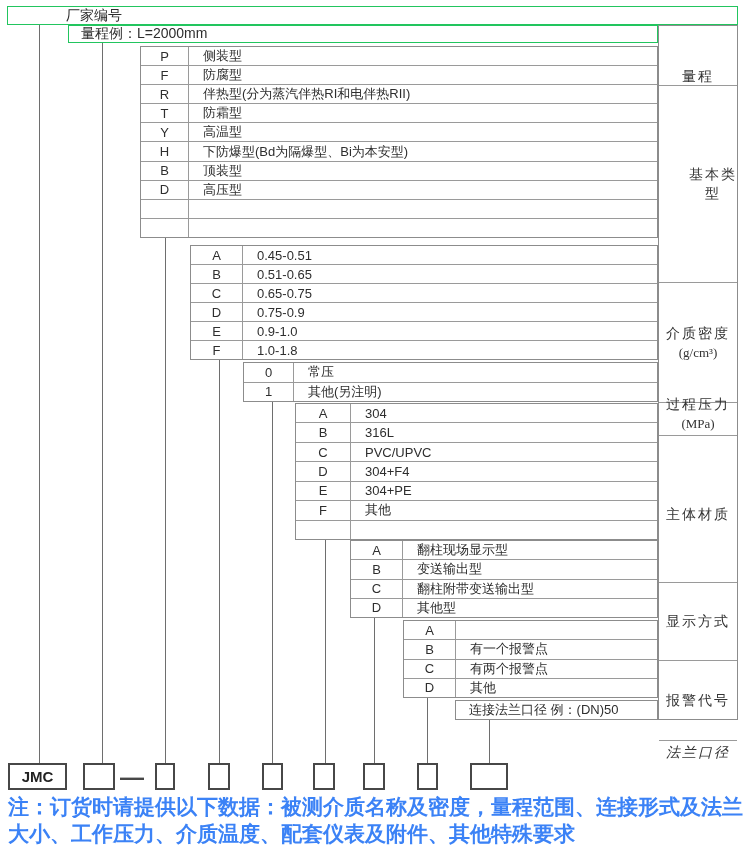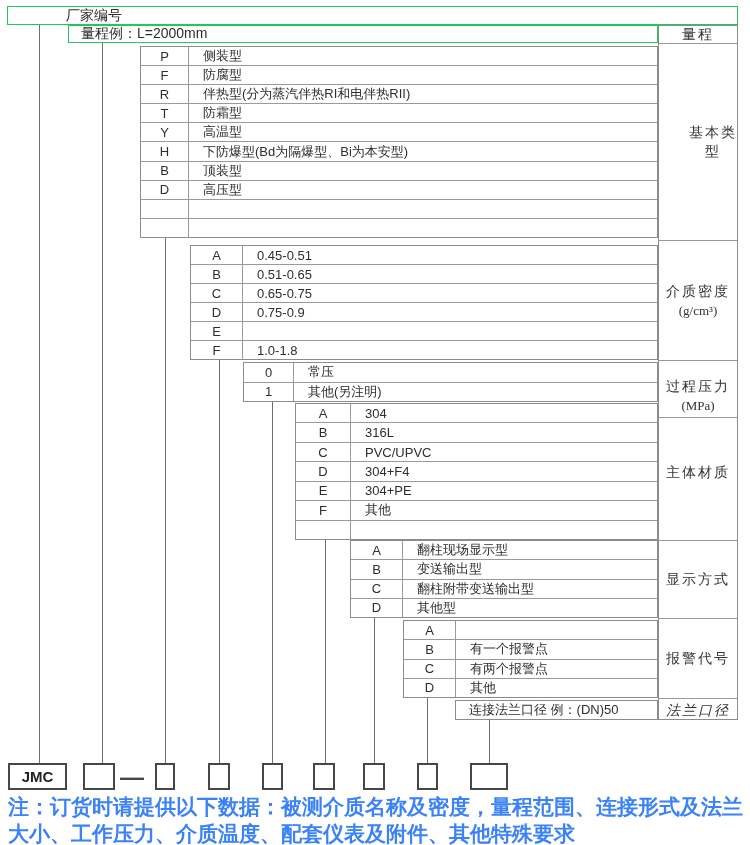--- a/index.html
+++ b/index.html
@@ -15,21 +15,21 @@
   .row:last-child{border-bottom:none;}
   .code{width:var(--cw,48px);box-sizing:border-box;border-right:1px solid #9a9a9a;
         display:flex;align-items:center;justify-content:center;font-size:13px;color:#2e2e2e;flex:none;}
   .desc{flex:1;display:flex;align-items:center;padding-left:14px;font-size:13px;color:#2e2e2e;white-space:nowrap;}
   
   .label-col{position:absolute;left:658px;top:25px;width:80px;height:695px;box-sizing:border-box;
              border:1px solid #8c8c8c;background:#fff;}
   .label-cell{position:absolute;left:0;width:100%;box-sizing:border-box;border-bottom:1px solid #9a9a9a;
               display:flex;flex-direction:column;align-items:center;justify-content:center;
               font-family:"Liberation Serif","DejaVu Serif",serif;font-size:14px;color:#333;
-              letter-spacing:2px;line-height:19px;text-align:center;}
+              letter-spacing:2px;line-height:19px;text-align:center;margin-top:42px;}
   .label-cell:last-child{border-bottom:none;font-style:italic;}
   .label-cell .unit{letter-spacing:0;font-size:13px;}
   
   .vline{position:absolute;width:1px;background:#6e6e6e;}
   
   .cbox{position:absolute;top:763px;height:27px;box-sizing:border-box;border:2px solid #474747;background:#fff;
         display:flex;align-items:center;justify-content:center;font-size:15px;font-weight:bold;color:#222;}
   .dash{position:absolute;top:763px;height:27px;display:flex;align-items:center;
         font-size:24px;color:#474747;font-weight:bold;}
   
@@ -103,20 +103,21 @@
     <div class="row">
         <span class="code">C</span>
         <span class="desc">0.65-0.75</span>
       </div>
     <div class="row">
         <span class="code">D</span>
         <span class="desc">0.75-0.9</span>
       </div>
     <div class="row">
         <span class="code">E</span>
+        <span class="desc">0.9-1.0</span>
       </div>
     <div class="row">
         <span class="code">F</span>
         <span class="desc">1.0-1.8</span>
       </div>
   </div>
 
   <div class="group" style="left:243px;top:362px;width:415px;height:40px;--cw:50px;">
     <div class="row">
         <span class="code">0</span>
@@ -206,21 +207,21 @@
     <div class="label-cell" style="top:0;height:18px;">
         <span>量程</span>
       </div>
     <div class="label-cell" style="top:18px;height:197px;padding-left:30px;">
         <span>基本类型</span>
       </div>
     <div class="label-cell" style="top:215px;height:120px;">
         <span>介质密度</span>
         <span class="unit">(g/cm³)</span>
       </div>
-    <div class="label-cell" style="top:349px;height:43px;">
+    <div class="label-cell" style="top:325px;height:43px;">
         <span>过程压力</span>
         <span class="unit">(MPa)</span>
       </div>
     <div class="label-cell" style="top:378px;height:137px;">
         <span>主体材质</span>
       </div>
     <div class="label-cell" style="top:515px;height:78px;">
         <span>显示方式</span>
       </div>
     <div class="label-cell" style="top:593px;height:80px;">

